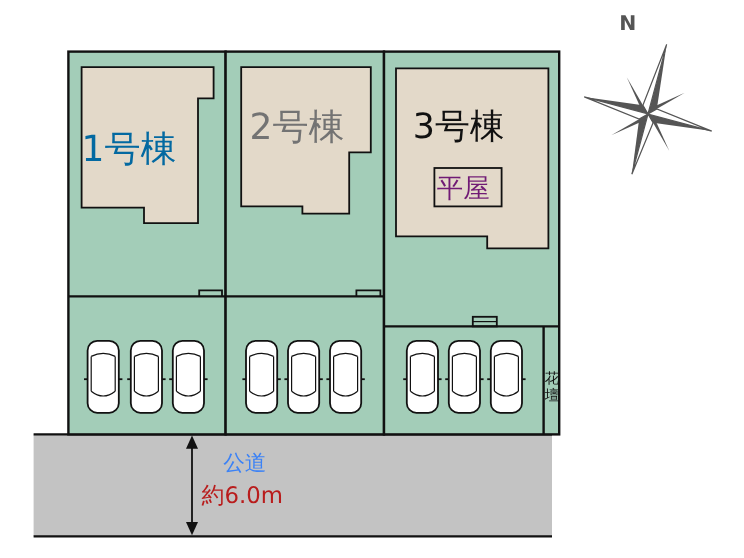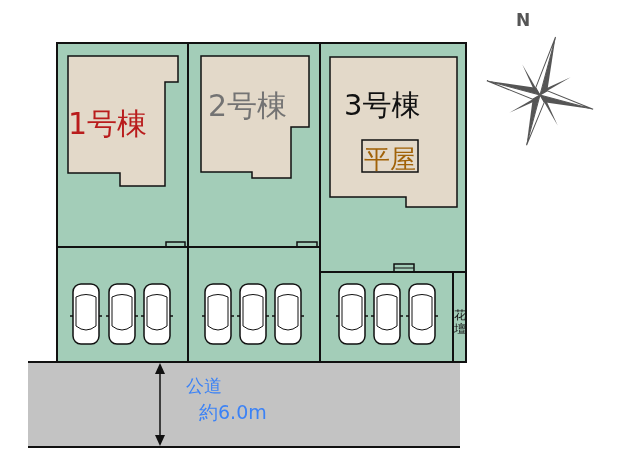--- a/index.html
+++ b/index.html
@@ -82,23 +82,23 @@
     <polygon points="55,0 6,-6 0,0" fill="#fff" stroke="#555" stroke-width="1"></polygon>
     <polygon points="-55,0 -6,-6 0,0" fill="#555"></polygon>
     <polygon points="-55,0 -6,6 0,0" fill="#fff" stroke="#555" stroke-width="1"></polygon>
     <polygon points="25,-25 3,-7 0,0" fill="#555"></polygon>
     <polygon points="-25,25 -3,7 0,0" fill="#555"></polygon>
     <polygon points="25,25 7,3 0,0" fill="#555"></polygon>
     <polygon points="-25,-25 -7,-3 0,0" fill="#555"></polygon>
   </g>
 </svg>
 
-<div style="position:absolute;left:68px;top:104px;font-size:30px;color:#b91c1c;">1号棟</div>
+<div style="position:absolute;left:68px;top:104px;font-size:30px;color:#0369a1;">1号棟</div>
 <div style="position:absolute;left:208px;top:86px;font-size:30px;color:#737373;">2号棟</div>
 <div style="position:absolute;left:344px;top:86px;font-size:29px;color:#111;">3号棟</div>
-<div style="position:absolute;left:364px;top:142px;font-size:26px;color:#a16207;">平屋</div>
+<div style="position:absolute;left:364px;top:142px;font-size:22px;color:#701a75;">平屋</div>
 <div style="position:absolute;left:454px;top:308px;font-size:12px;line-height:14px;color:#111;text-align:center;width:12px;">
   <span>花</span><br>
   <span>壇</span>
 </div>
 <div style="position:absolute;left:186px;top:374px;font-size:18px;color:#3b82f6;">公道</div>
-<div style="position:absolute;left:168px;top:400px;font-size:19px;color:#3b82f6;margin-left:31px;">約6.0m</div>
+<div style="position:absolute;left:168px;top:400px;font-size:19px;color:#b91c1c;">約6.0m</div>
 <div style="position:absolute;left:516px;top:10px;font-size:17px;font-weight:bold;color:#555;">N</div>
 
 </body></html>

